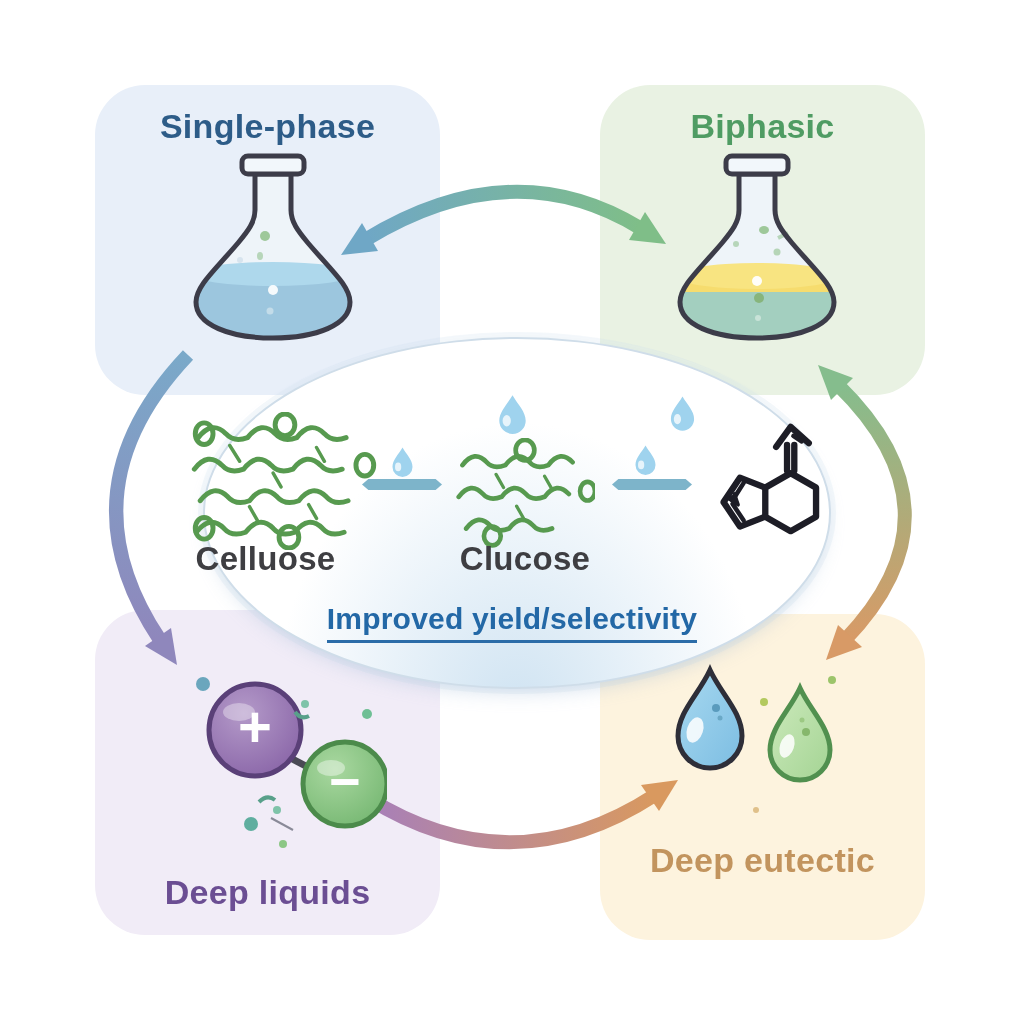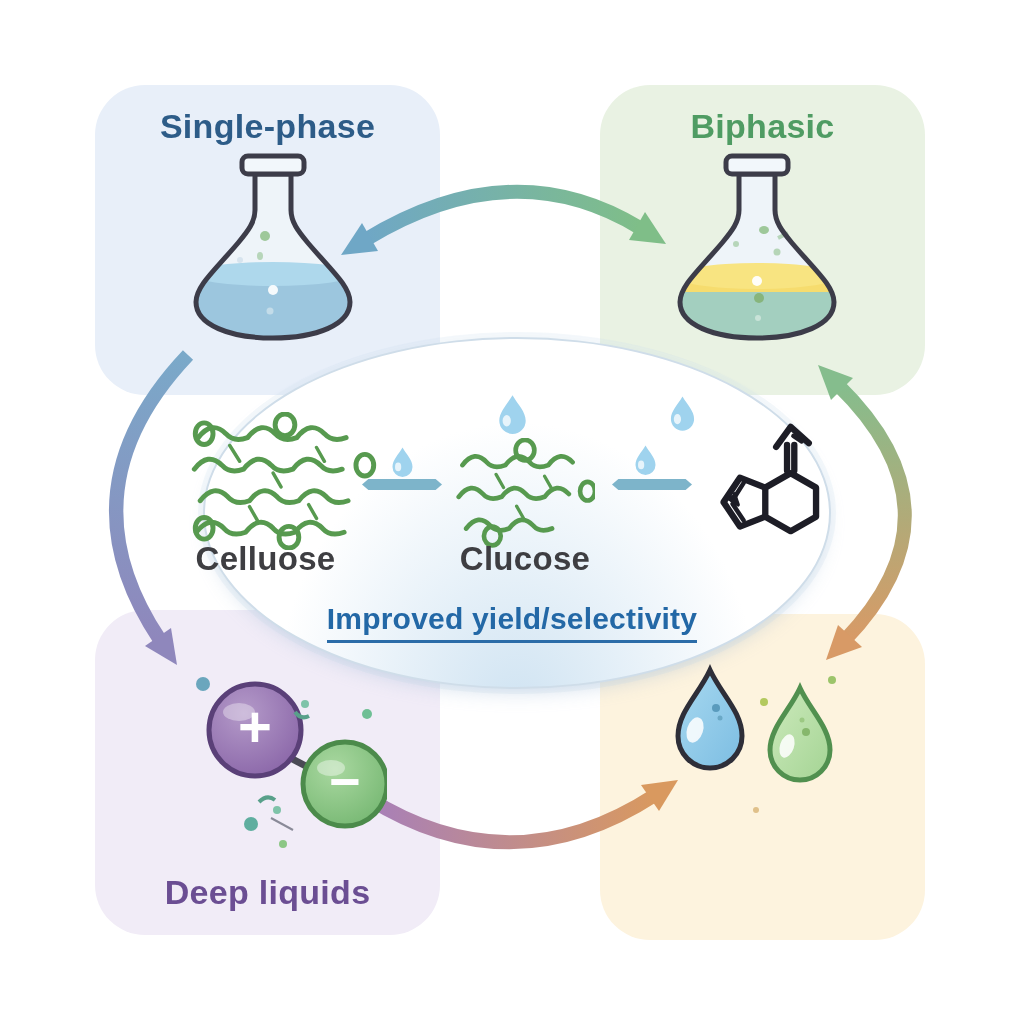--- a/index.html
+++ b/index.html
@@ -92,21 +92,21 @@
 
     <path d="M368,798 Q512,888 655,795" stroke="url(#gBottom)" stroke-width="14" fill="none"></path>
     <polygon points="344,783 381,787 365,815" fill="#a77fba"></polygon>
     <polygon points="678,780 659,811 641,785" fill="#d9995f"></polygon>
   </svg>
 
   <div class="card-title t-sp">Single-phase</div>
   <div class="card-title t-bp">Biphasic</div>
   <div class="card-title t-il">Deep liquids</div>
   <div class="card-title t-de">
-    <br>
+    <span>Deep eutectic</span><br>
   </div>
 
   <svg class="abs" style="left:168px;top:148px;" width="210" height="200" viewBox="0 0 210 200">
     <defs>
       <clipPath id="flaskClipA">
         <path d="M87,26 L87,62 C87,74 80,83 70,95 C47,122 28,138 28,154 C28,177 62,190 105,190 C148,190 182,177 182,154 C182,138 163,122 140,95 C130,83 123,74 123,62 L123,26 Z"></path>
       </clipPath>
     </defs>
     <path d="M87,26 L87,62 C87,74 80,83 70,95 C47,122 28,138 28,154 C28,177 62,190 105,190 C148,190 182,177 182,154 C182,138 163,122 140,95 C130,83 123,74 123,62 L123,26 Z" fill="#eef4f9"></path>
     <g clip-path="url(#flaskClipA)">

